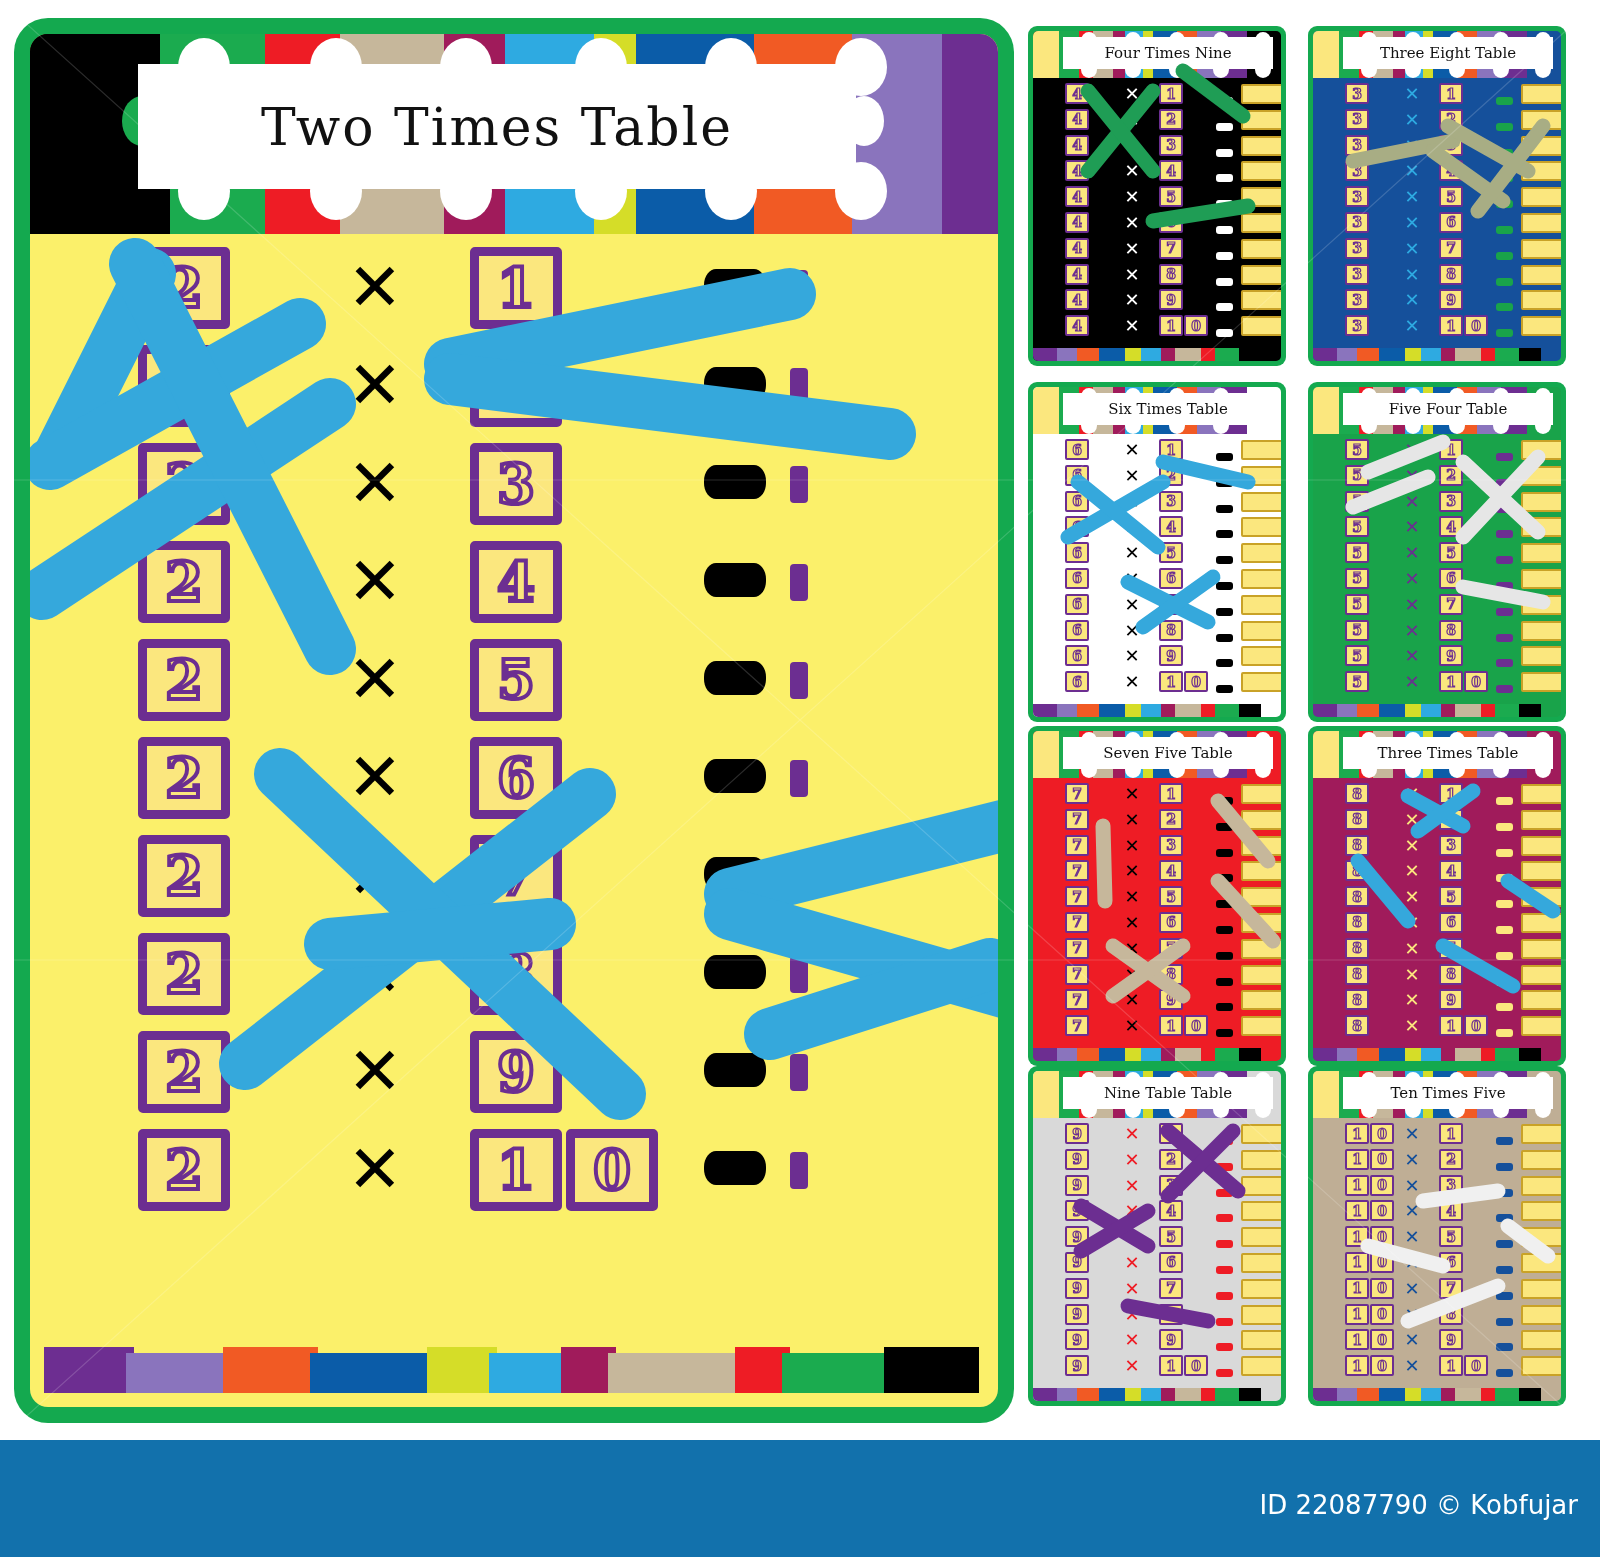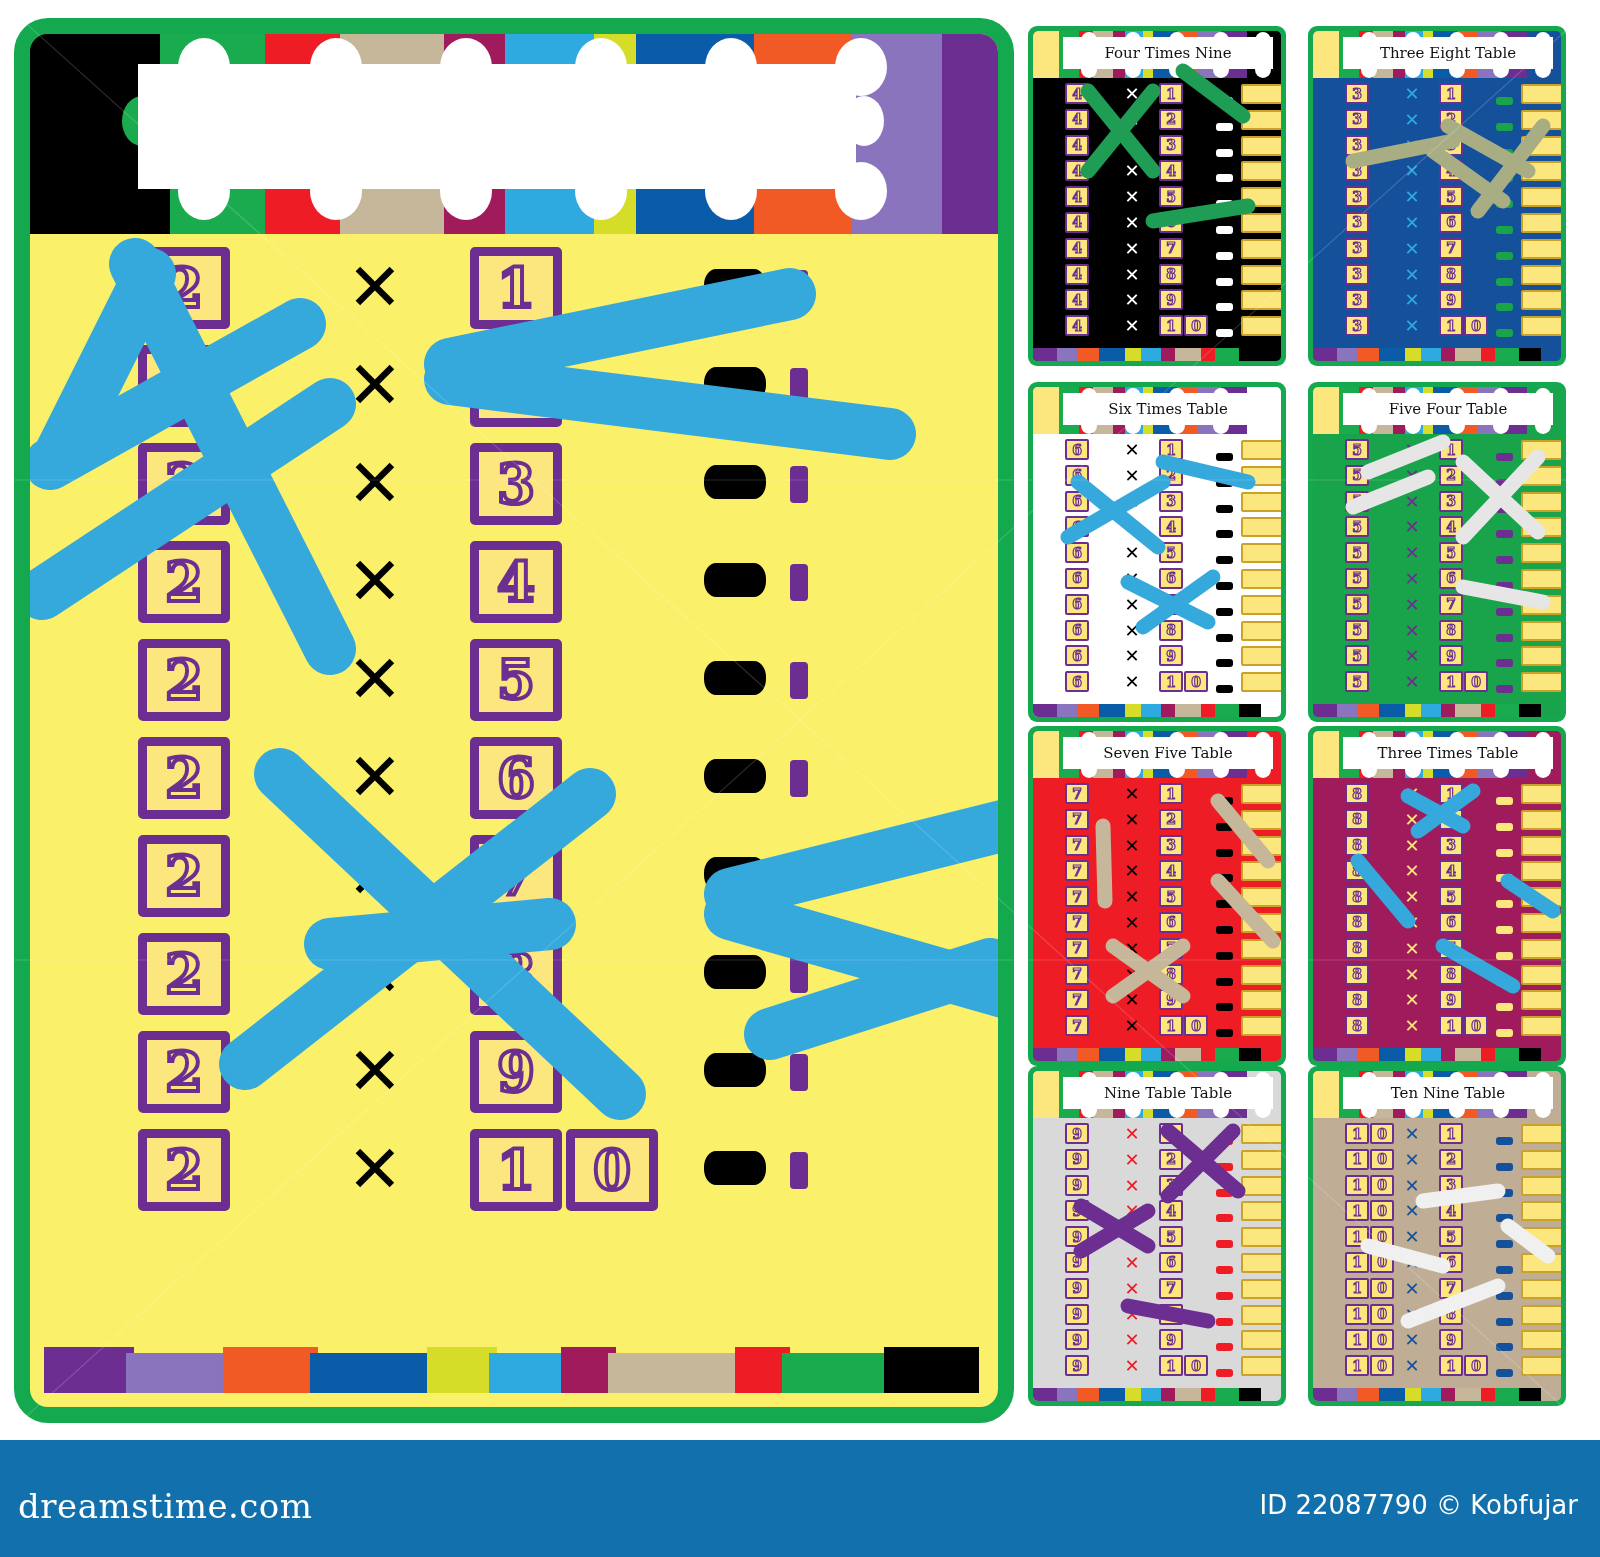--- a/index.html
+++ b/index.html
@@ -204,20 +204,21 @@
             <div class="knob top" style="left:545px"></div>
             <div class="knob bot" style="left:545px"></div>
             <div class="knob top" style="left:675px"></div>
             <div class="knob bot" style="left:675px"></div>
             <div class="knob top" style="left:805px"></div>
             <div class="knob bot" style="left:805px"></div>
             <div class="knob side" style="left:92px;top:62px;background:#1bab4f"></div>
             <div class="knob side" style="left:814px;top:62px;background:#fff;z-index:6"></div>
           </div>
         <div class="puzzle-band"></div>
+        <div class="hdr-title">Two Times Table</div>
       </div>
 
       <div id="rows">
           <div class="eqrow">
             <div class="col-a"><span class="ncard">2</span></div>
             <div class="col-x"><span class="xsym">✕</span></div>
             <div class="col-b"><span class="ncard">1</span></div>
             <div class="col-eq"><span class="eqsym"></span></div>
             <div class="col-ans"><span class="abox"></span></div>
           </div>
@@ -1213,21 +1214,21 @@
             <div class="t-knob" style="left:48px;top:30px"></div>
             <div class="t-knob" style="left:92px;top:1px"></div>
             <div class="t-knob" style="left:92px;top:30px"></div>
             <div class="t-knob" style="left:136px;top:1px"></div>
             <div class="t-knob" style="left:136px;top:30px"></div>
             <div class="t-knob" style="left:180px;top:1px"></div>
             <div class="t-knob" style="left:180px;top:30px"></div>
             <div class="t-knob" style="left:222px;top:1px"></div>
             <div class="t-knob" style="left:222px;top:30px"></div>    
             <div class="t-band"></div>    
-            <div class="t-title">Ten Nine Table</div>  
+            <div class="t-title">Ten Times Five</div>  
           </div>  
           <div class="t-rows">
             <div class="trow">
               <span class="t-a"><span class="tcard">1</span><span class="tcard">0</span></span>
               <span class="t-x" style="color:#15509b">✕</span>
               <span class="t-b"><span class="tcard">1</span></span>
               <span class="t-e"><span class="teq" style="background:#15509b"></span></span>
               <span class="t-ans"><span class="tabox"></span></span>
             </div>
             <div class="trow">
@@ -1321,15 +1322,14 @@
 
   <svg class="wm" viewBox="0 0 1600 1440" preserveAspectRatio="none">
     <g stroke="#ffffff" stroke-width="1.2" opacity="0.55">
       <path d="M0 0 L1600 1440 M1600 0 L0 1440 M0 480 L1600 480 M0 960 L1600 960"></path>
     </g>
   </svg>
 </div>
 
 <div class="footer-gap"></div>
 <div id="footer">
-  <div class="dt">dreamstime.com</div>
   <div class="idtxt">ID 22087790 © Kobfujar</div>
 </div>
 
 </body></html>

